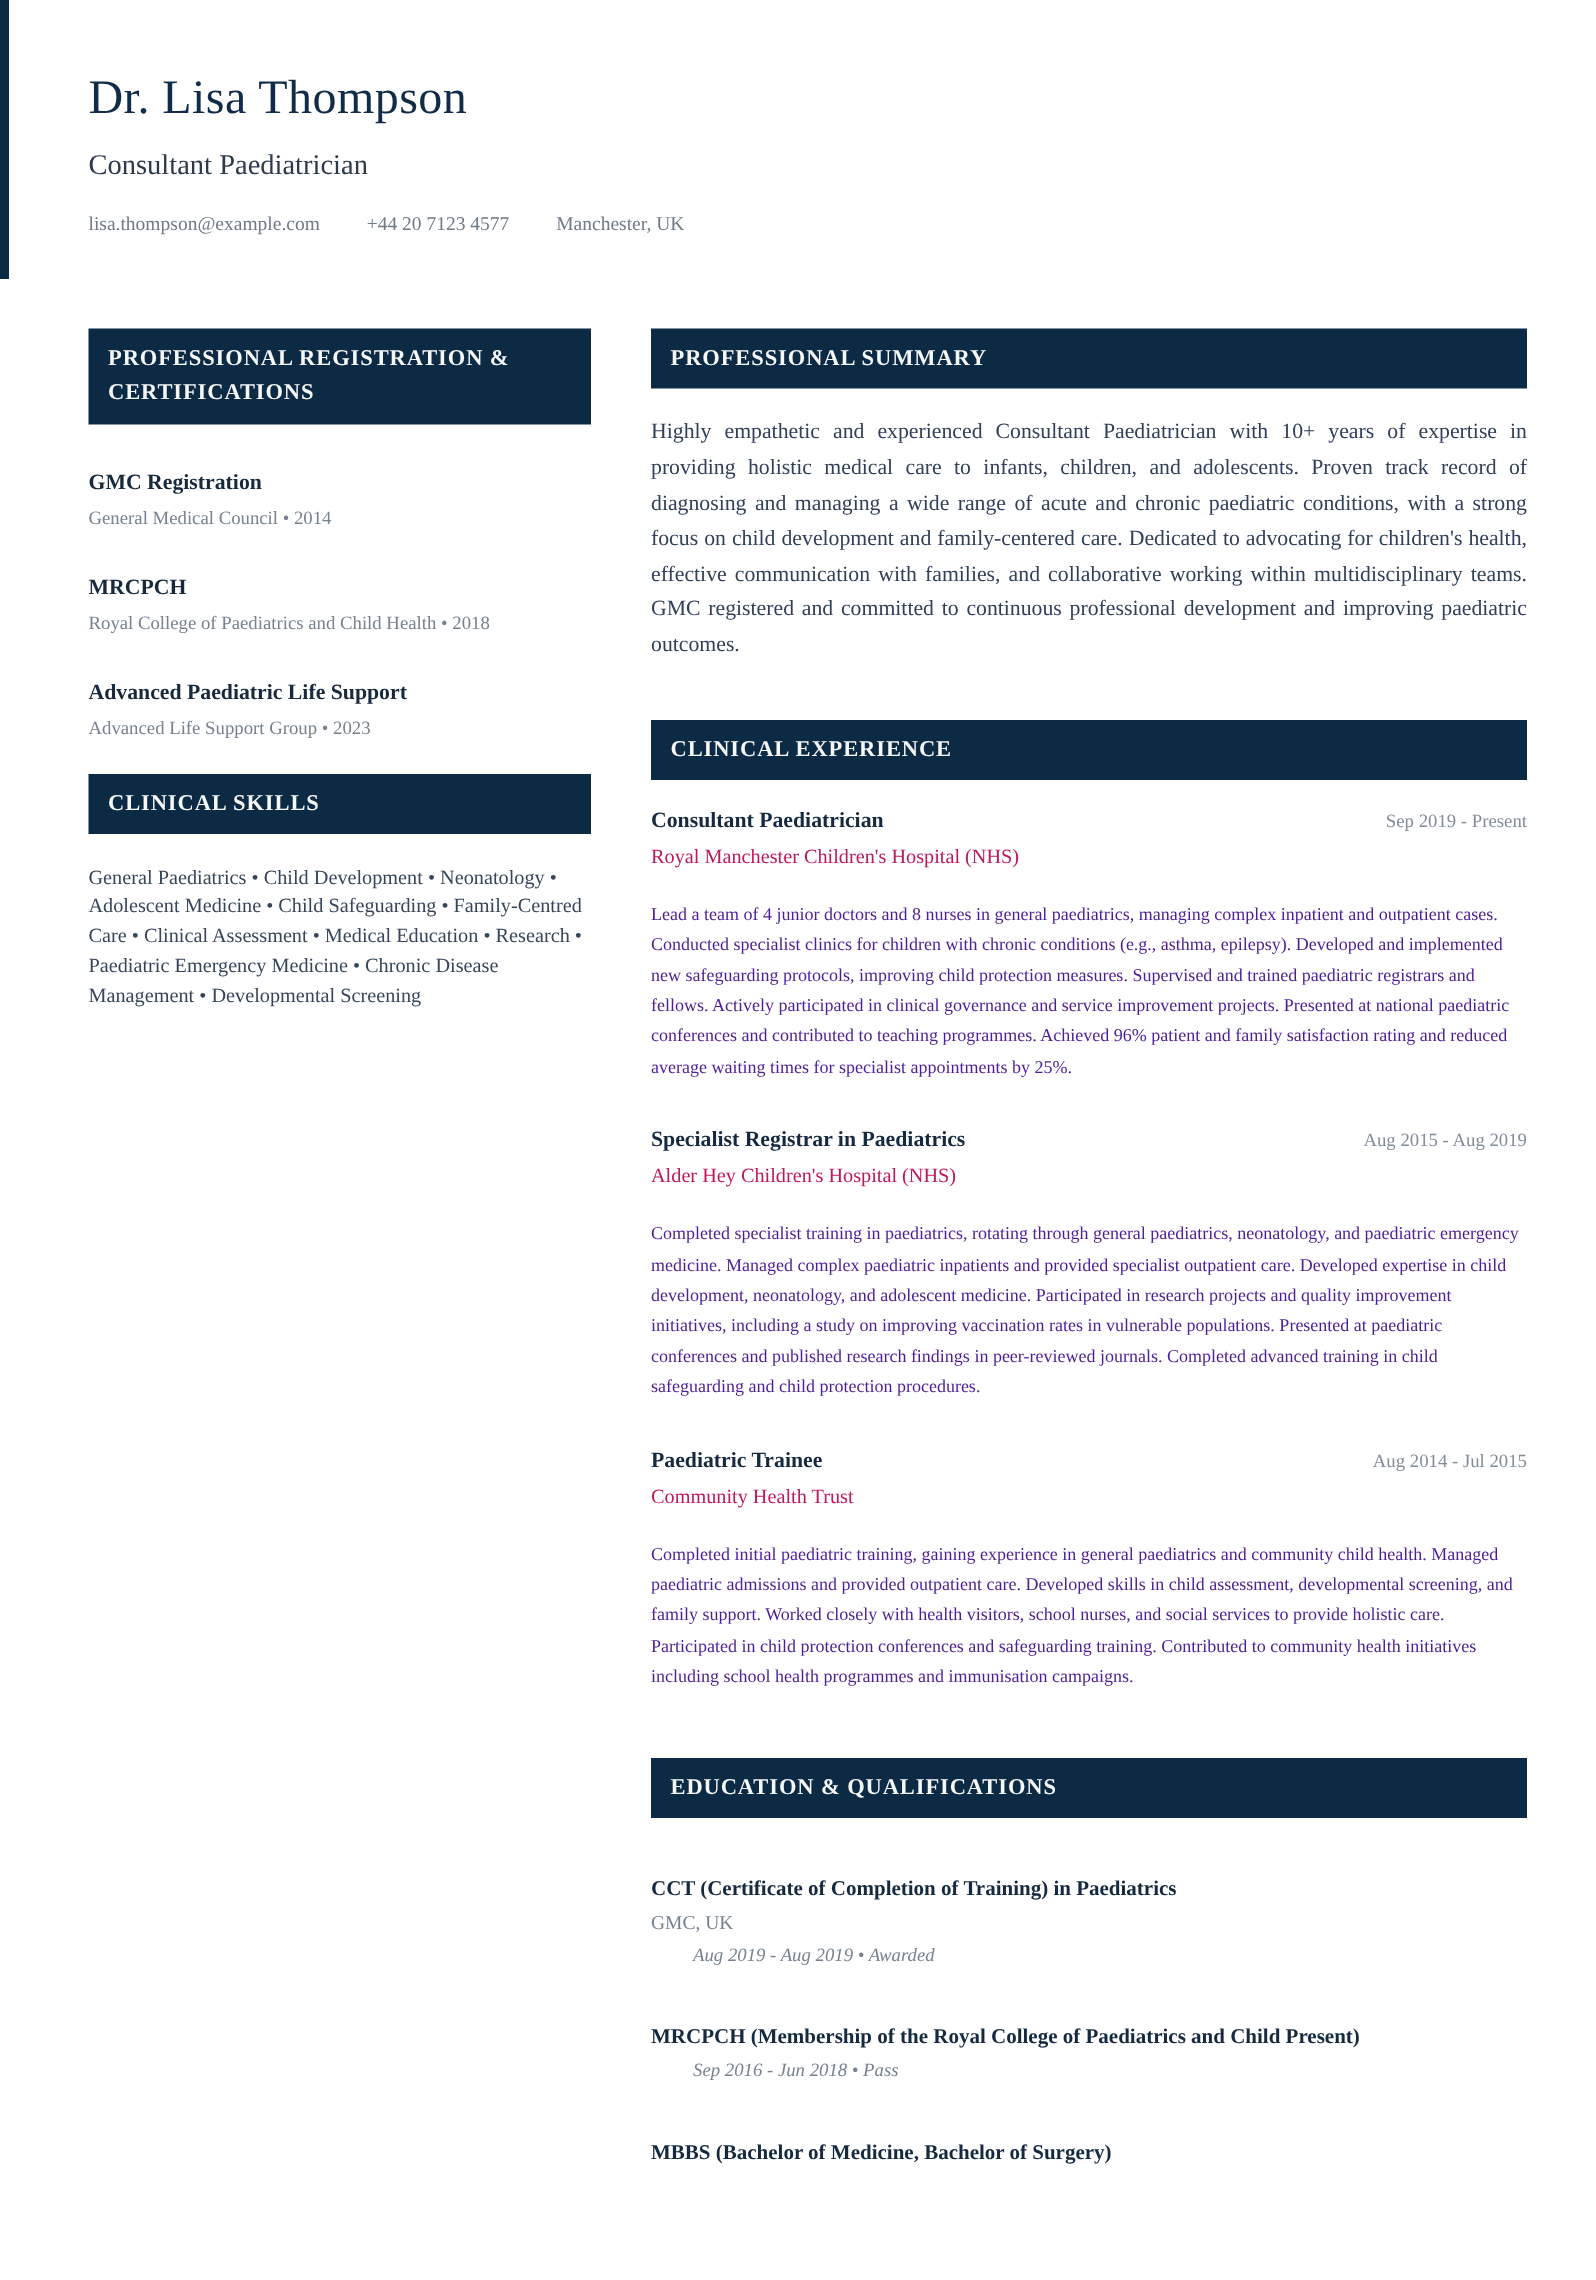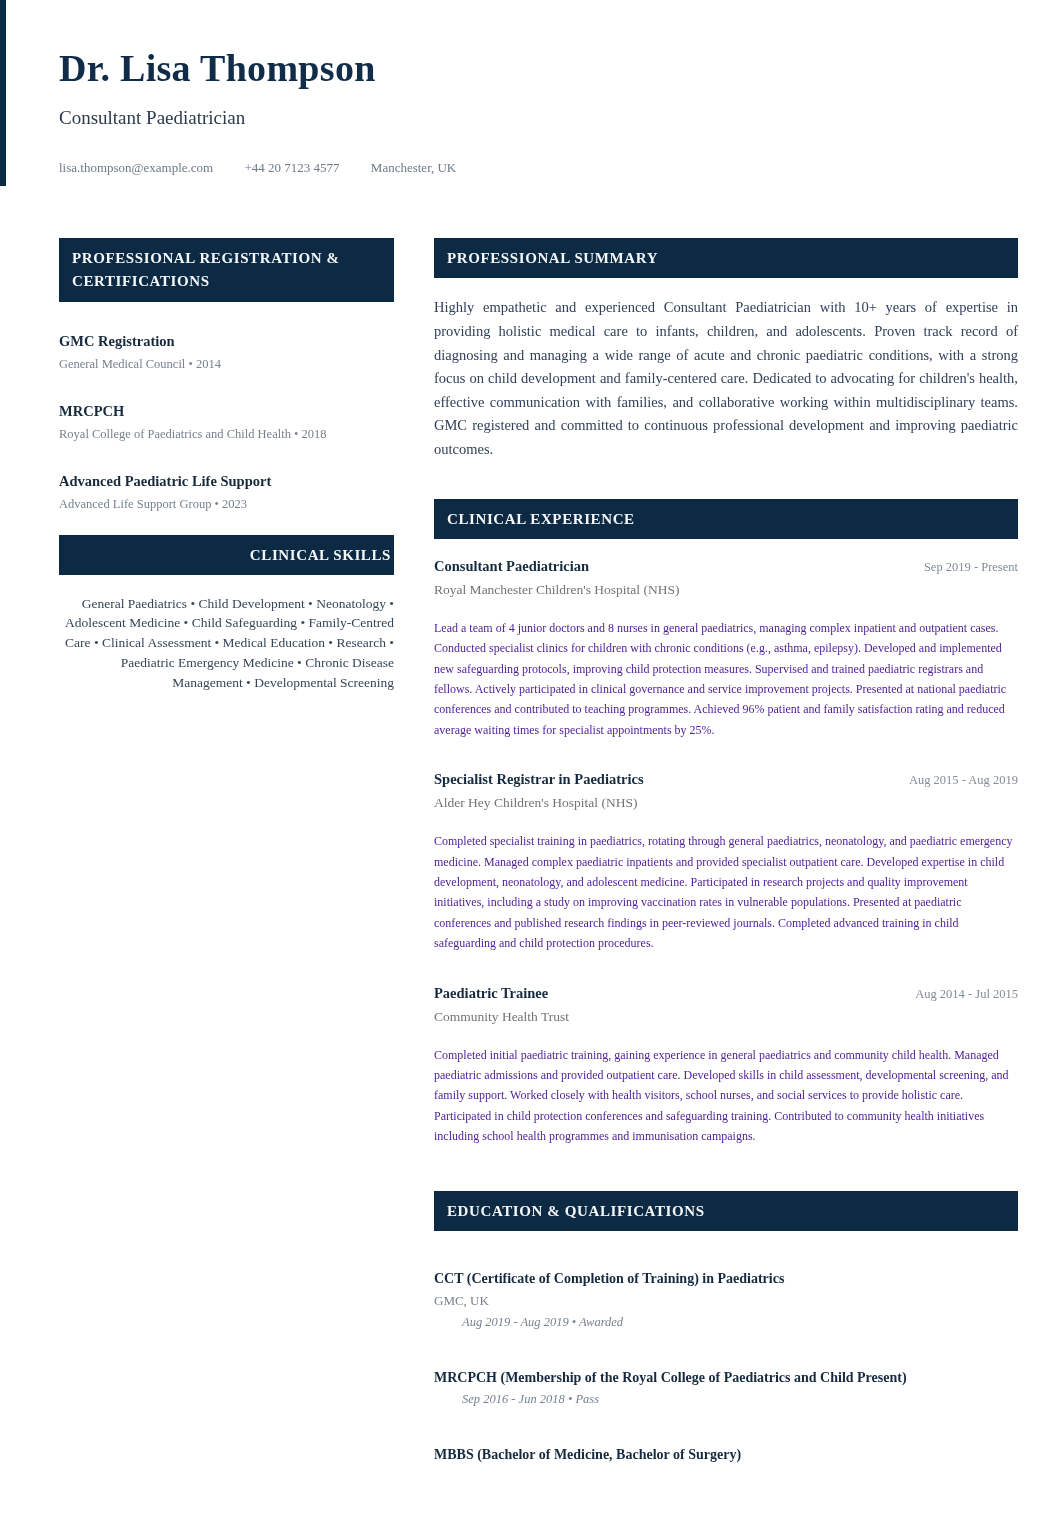--- a/index.html
+++ b/index.html
@@ -16,32 +16,32 @@
     position: absolute;
     left: 0; top: 0;
     width: 6px; height: 186px;
     background: #0d2a44;
   }
   .page {
     padding: 46px 50px 0 59px;
   }
   
   .name {
-    font-size: 38px;
-    font-weight: bold;
+    font-size: 32px;
+    font-weight: normal;
     color: #112c48;
     letter-spacing: 0.3px;
   }
   .candidate-title {
     margin-top: 17px;
     font-size: 19px;
     color: #2c3a4c;
   }
   .contact-line {
-    margin-top: 31px;
+    margin-top: 19px;
     font-size: 13px;
     color: #6e7a88;
   }
   .contact-line span { margin-right: 28px; }
   
   .columns {
     display: flex;
     margin-top: 62px;
     gap: 40px;
   }
@@ -64,21 +64,21 @@
     font-size: 14.5px;
     font-weight: bold;
     color: #17293c;
     margin-bottom: 7px;
     margin-top: 31px;
   }
   .cert-detail {
     font-size: 12.5px;
     color: #76828f;
   }
-  .skills-section { margin-top: 17px; text-align: right; }
+  .skills-section { margin-top: 17px; }
   .skills-text {
     margin-top: 19px;
     font-size: 13.5px;
     line-height: 1.46;
     color: #36465a;
   }
   
   .summary-text {
     margin-top: 18px;
     font-size: 14.5px;
@@ -98,21 +98,21 @@
     font-weight: bold;
     color: #152a40;
   }
   .job-dates {
     font-size: 12.5px;
     color: #818c99;
   }
   .job-company {
     margin-top: 7px;
     font-size: 13.5px;
-    color: #737373;
+    color: #be185d;
   }
   .job-desc {
     margin-top: 20px;
     font-size: 12px;
     line-height: 1.7;
     color: #4c1d95;
   }
   .education-section { margin-top: 44px; }
   .edu-list { margin-top: 20px; }
   .edu-item { margin-bottom: 23px; }

